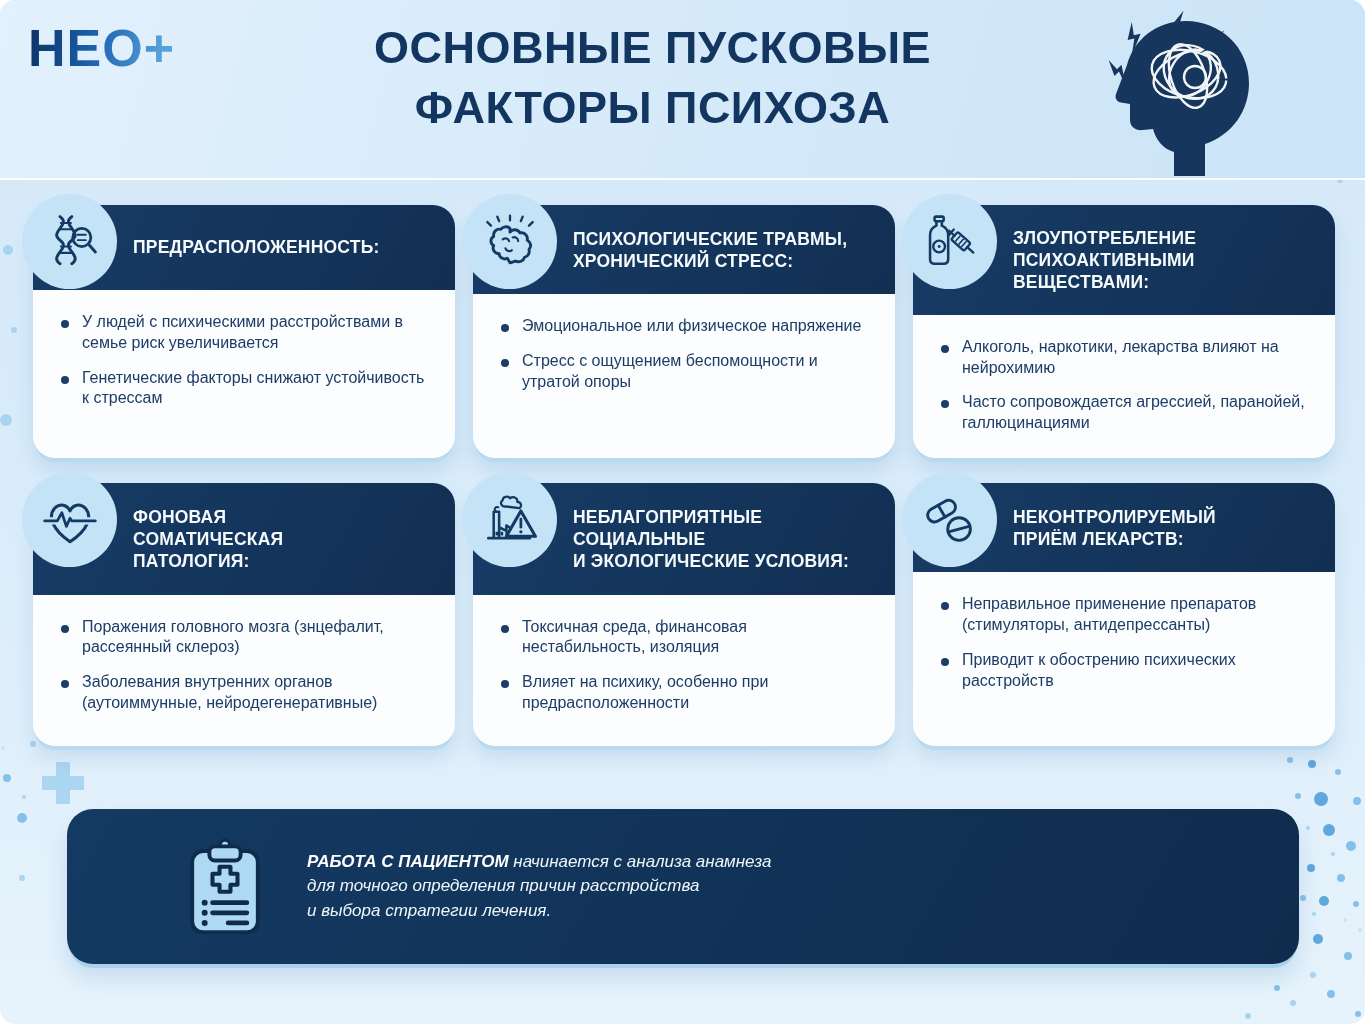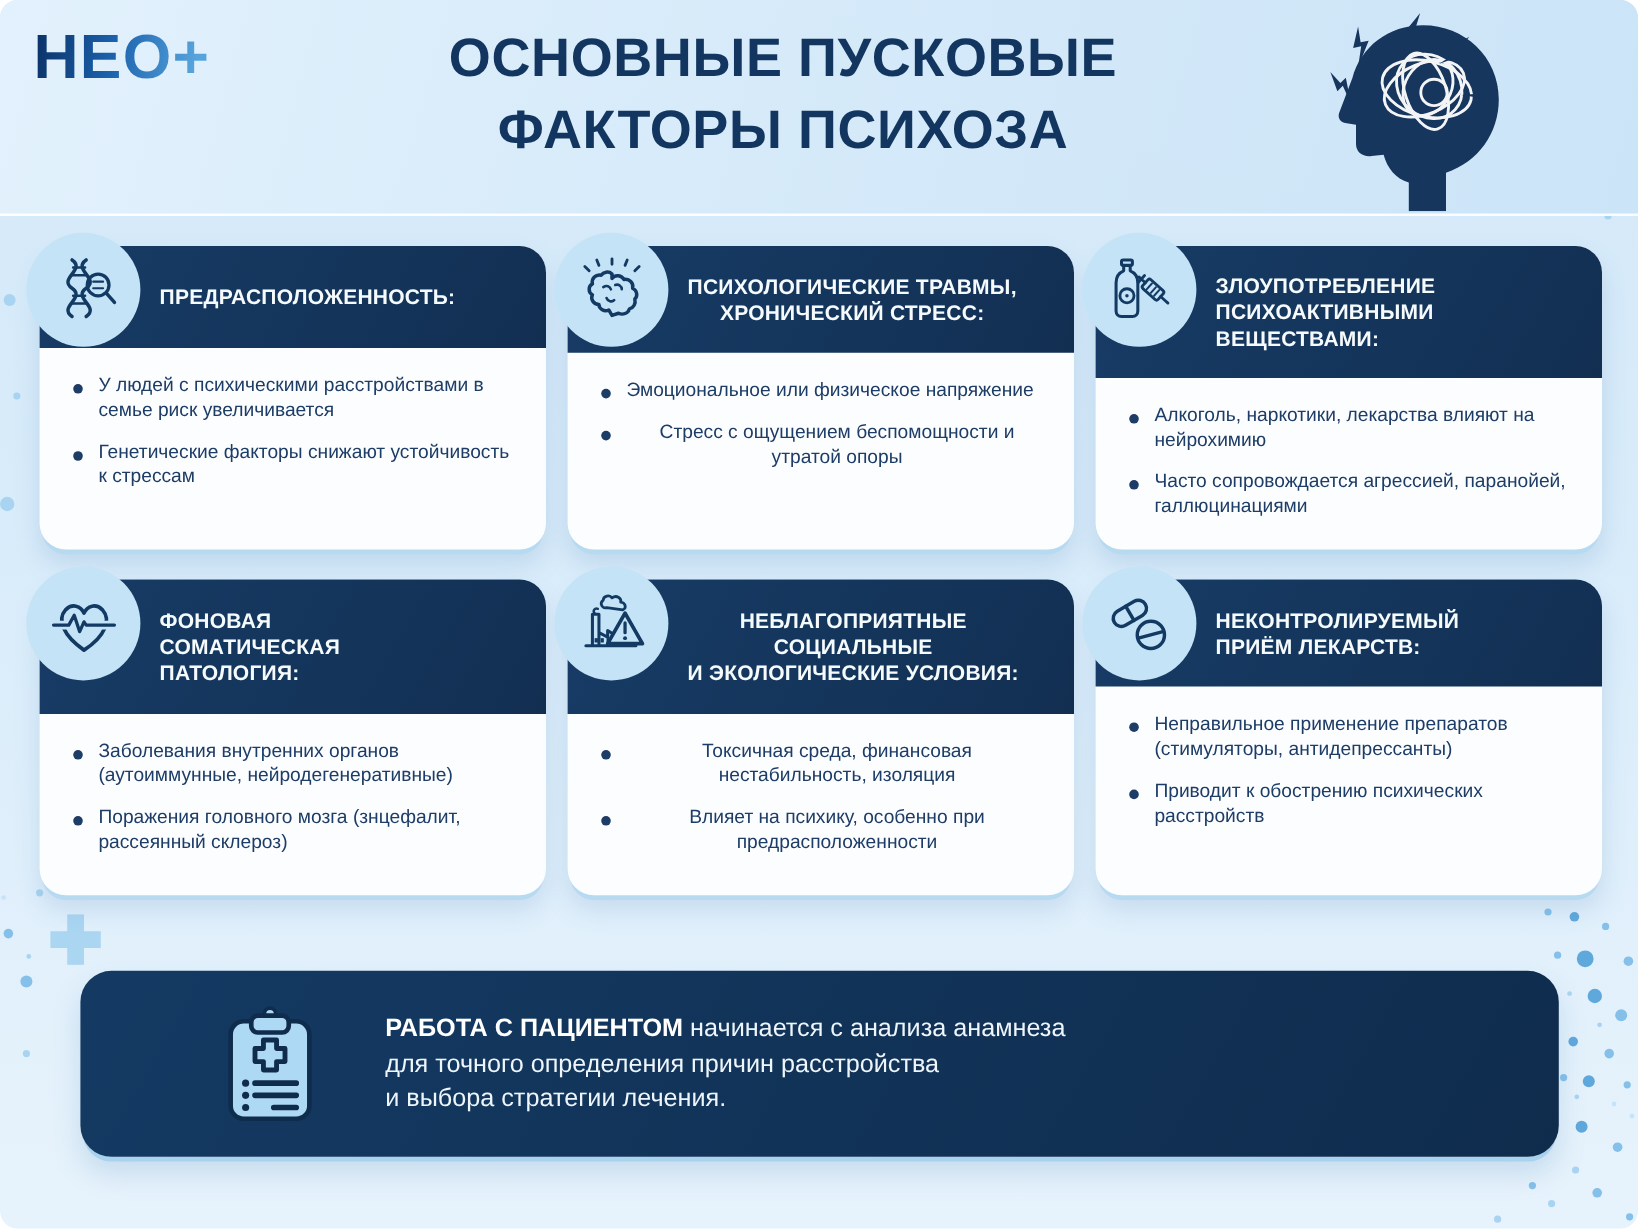--- a/index.html
+++ b/index.html
@@ -28,21 +28,21 @@
   }
   .head-art{position:absolute;left:1085px;top:4px;}
   
   .card{
     position:absolute;width:422px;border-radius:22px;background:#fbfdff;
     box-shadow:0 6px 0 -2px #b7daf1,0 12px 20px rgba(90,140,190,.20);
     display:flex;flex-direction:column;
   }
   .card.r1{top:205px;height:253px;}
   .card.r2{top:483px;height:263px;}
-  .card.c1{left:33px;} .card.c2{left:473px;text-align:center;} .card.c3{left:913px;}
+  .card.c1{left:33px;} .card.c2{left:473px;} .card.c3{left:913px;}
   .card-head{
     position:relative;min-height:85px;border-radius:22px 22px 0 0;
     background:linear-gradient(120deg,#173c66 0%,#122f52 100%);
     display:flex;align-items:center;padding:8px 10px 8px 100px;box-sizing:border-box;
   }
   .card-title{
     color:#f5fafd;font-size:17.5px;font-weight:700;line-height:1.27;
     letter-spacing:.2px;white-space:pre-line;
   }
   .icon-circle{
@@ -55,22 +55,22 @@
   .bullet::before{content:"";flex:0 0 8px;width:8px;height:8px;border-radius:50%;
     background:#1d3c66;margin-top:8px;}
   
   .banner{
     position:absolute;left:67px;top:809px;width:1232px;height:155px;border-radius:26px;
     background:linear-gradient(120deg,#133push 0%,#0f2c4d 100%);
     background:linear-gradient(120deg,#143a63 0%,#0f2c4d 100%);
     box-shadow:0 6px 0 -2px #a9d2ee,0 14px 22px rgba(90,140,190,.22);
     display:flex;align-items:center;padding-left:108px;box-sizing:border-box;
   }
-  .banner-text{margin:0 0 0 46px;color:#eef6fc;font-size:21px;line-height:1.42;
-    white-space:pre-line;}
+  .banner-text{margin:0 0 0 32px;color:#eef6fc;font-size:17px;line-height:1.42;
+    white-space:pre-line;font-style:italic;}
   .banner-lead{font-weight:800;color:#ffffff;}
   .deco{position:absolute;inset:0;pointer-events:none;}
   .glyph{stroke:#123a63;fill:none;stroke-width:3.2;stroke-linecap:round;stroke-linejoin:round;}
 </style>
 </head>
 <body>
 
 <div class="poster">
 
   <svg class="deco" width="1365" height="1024" viewBox="0 0 1365 1024">
@@ -247,22 +247,22 @@
           <path d="M32 56C13 43 7 28 15 19c6-6 14-4 17 3 3-7 11-9 17-3 8 9 3 24-17 37z" stroke-width="3.4"></path>
           <path d="M4 33h14l5-9 5 15 4-9 2 3h26" stroke="#c4e3f7" stroke-width="8"></path>
           <path d="M4 33h14l5-9 5 15 4-9 2 3h26" stroke-width="3"></path>
         </svg>
       </div>
       <h2 class="card-title">ФОНОВАЯ
 СОМАТИЧЕСКАЯ
 ПАТОЛОГИЯ:</h2>
     </div>
     <div class="card-body">
+      <div class="bullet">Поражения головного мозга (знцефалит, рассеянный склероз)</div>
       <div class="bullet">Заболевания внутренних органов (аутоиммунные, нейродегенеративные)</div>
-      <div class="bullet">Поражения головного мозга (знцефалит, рассеянный склероз)</div>
     </div>
   </section>
 
   <section class="card r2 c2">
     <div class="card-head">
       <div class="icon-circle">
         <svg class="glyph" width="58" height="58" viewBox="0 0 64 64">
           <path d="M27 17c-4 1-7-4-3-7 0-4 6-5 8-2 4-3 9 0 8 4 4 0 6 5 2 7z" stroke-width="2.5"></path>
           <path d="M16 22c-2-2 0-5 3-4" stroke-width="2.2"></path>
           <path d="M8 52h46M14 52V23h6v29M20 40l8 4v-6l8 5v9" stroke-width="2.8"></path>

